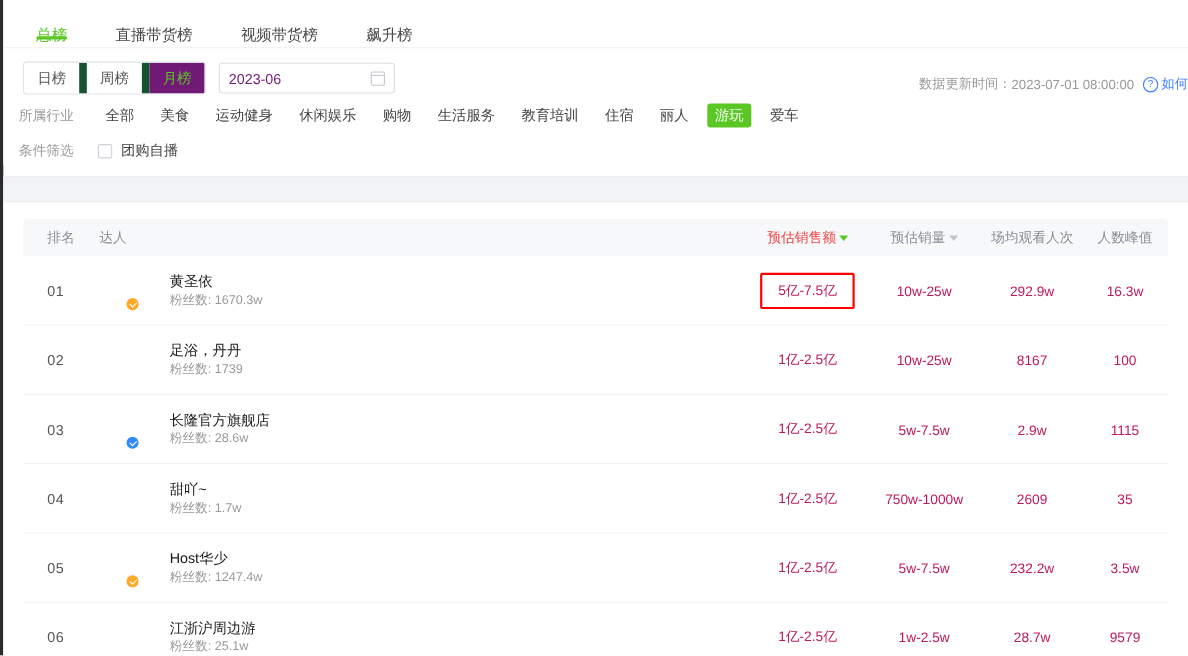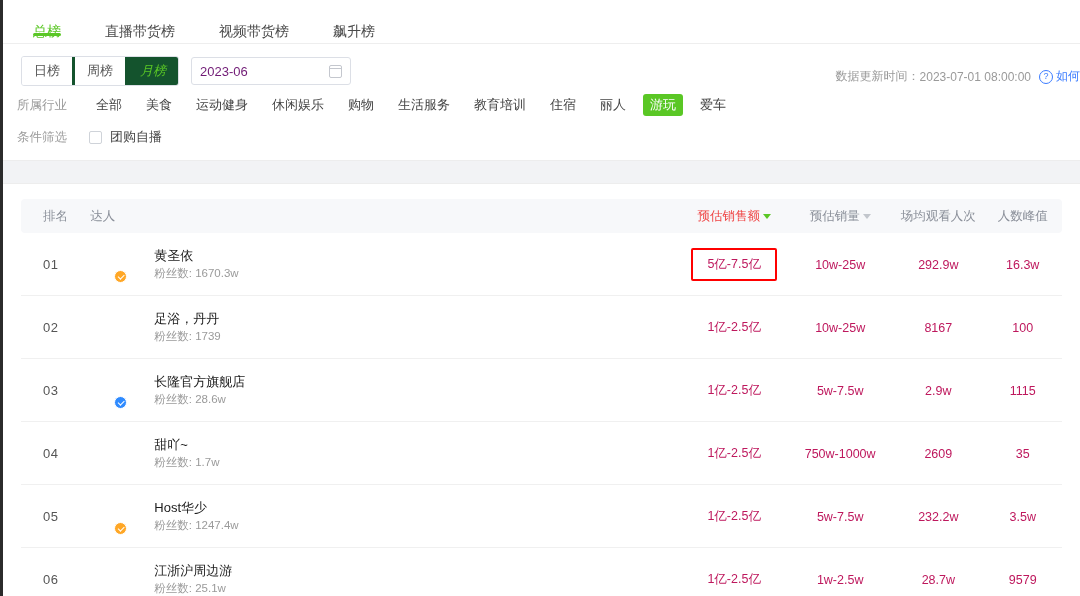--- a/index.html
+++ b/index.html
@@ -81,31 +81,30 @@
     background: #fff;
   }
   .seg-btn {
     min-width: 42px;
     padding: 0 12px;
     height: 28px;
     line-height: 28px;
     font-size: 13px;
     color: #555;
     text-align: center;
-    border-right: 3px solid #14532d;
+    border-right: 7px solid #14532d;
     background: #fff;
     cursor: pointer;
     box-sizing: border-box;
   }
   .seg-btn:last-child { border-right: none; }
   .seg-btn.active {
     color: #5ac725;
-    background: #14532d;
+    background: #701a75;
     border-color: #5ac725;
-    font-style: italic;
   }
   .date-input {
     margin-left: 12px;
     width: 160px;
     height: 28px;
     border: 1px solid #dcdfe6;
     border-radius: 3px;
     display: flex;
     align-items: center;
     justify-content: space-between;

